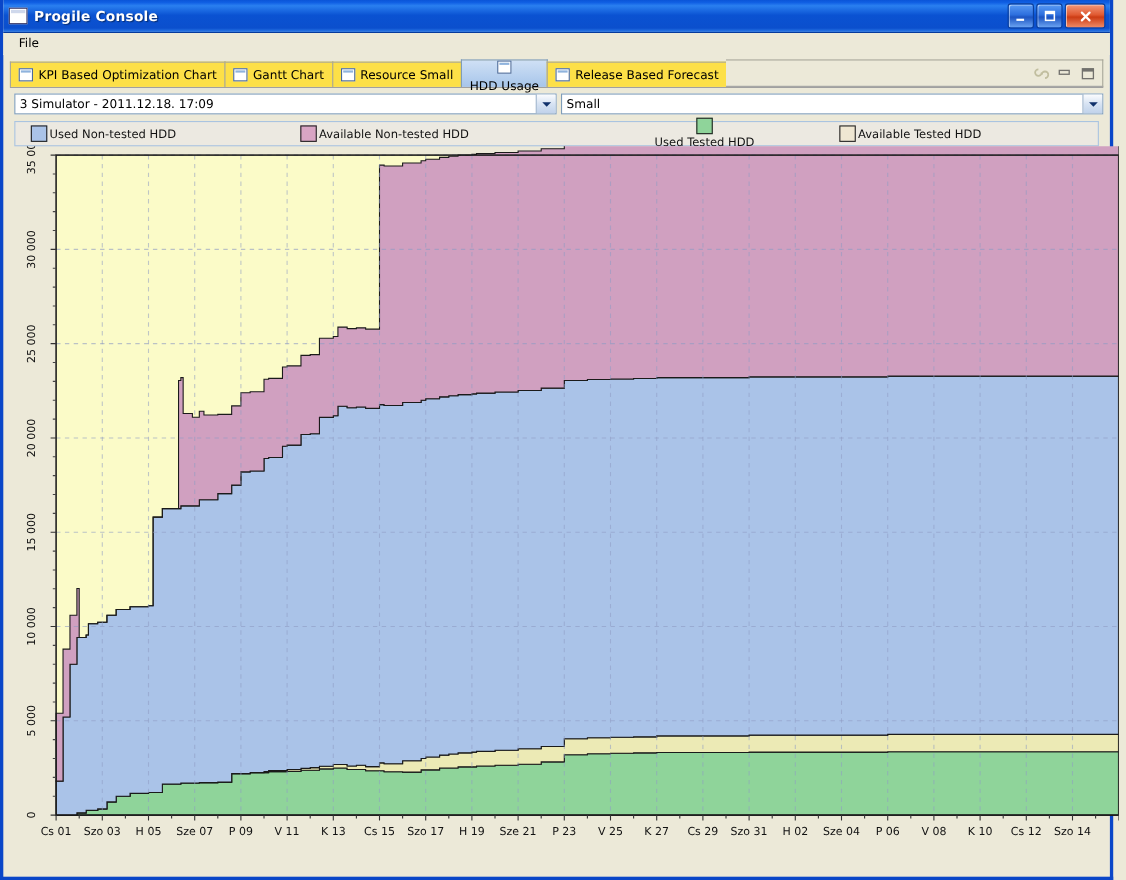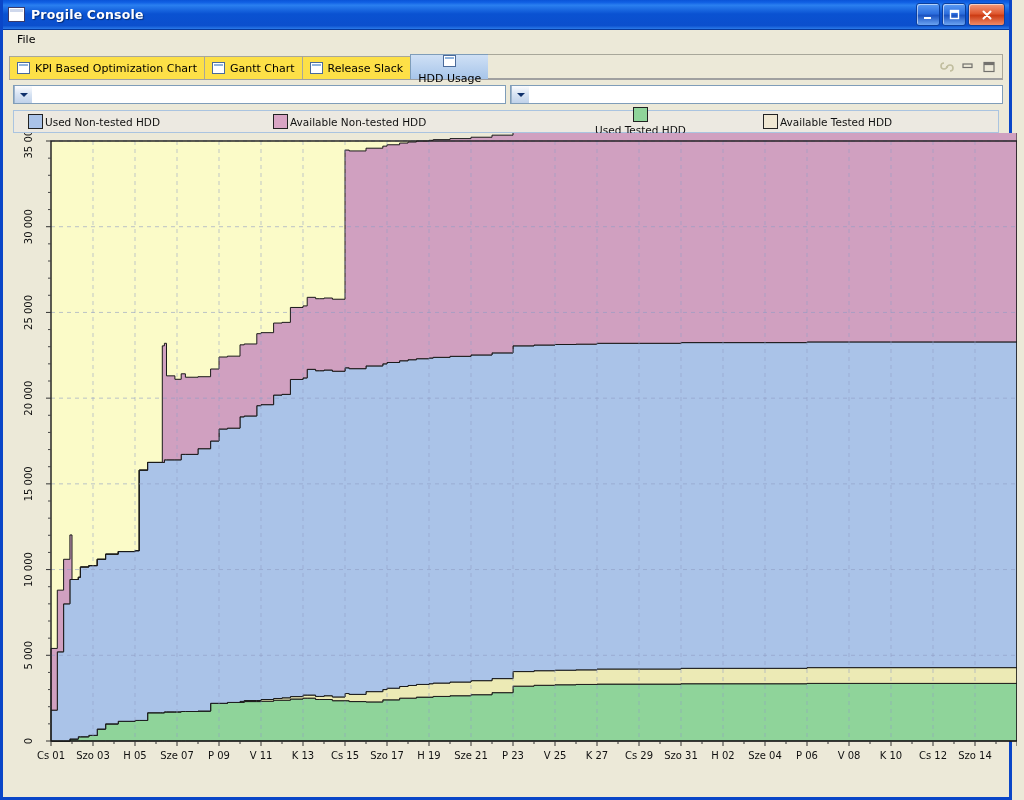--- a/index.html
+++ b/index.html
@@ -169,33 +169,37 @@
         <span>KPI Based Optimization Chart</span>
       </div>
 
       <div class="tab">
         <span class="tabicon"></span>
         <span>Gantt Chart</span>
       </div>
 
       <div class="tab">
         <span class="tabicon"></span>
-        <span>Release Slack</span>
+        <span>Resource Small</span>
       </div>
 
       <div class="tab active">
         <span class="tabicon"></span>
         <span>HDD Usage</span>
         <span class="tabclose">
           <svg width="11" height="11" viewBox="0 0 11 11">
             <path d="M1.5 1.5 L4 1.5 L9.5 7 L9.5 9.5 L7 9.5 L1.5 4 Z M9.5 1.5 L9.5 4 L4 9.5 L1.5 9.5 L1.5 7 L7 1.5 Z" fill="none" stroke="#5a7fb5" stroke-width="1"></path>
           </svg>
         </span>
       </div>
 
+      <div class="tab">
+        <span class="tabicon"></span>
+        <span>Release Based Forecast</span>
+      </div>
 
       <div class="tab-filler">
         <span class="tbicon">
           <svg width="14" height="12" viewBox="0 0 14 12">
             <path d="M4 2 a3 3 0 1 0 3 3" fill="none" stroke="#b3b08c" stroke-width="1.6"></path>
             <path d="M10 10 a3 3 0 1 0 -3 -3" fill="none" stroke="#b3b08c" stroke-width="1.6"></path>
           </svg>
         </span>
         <span class="tbicon">
           <svg width="14" height="12" viewBox="0 0 14 12">
@@ -207,25 +211,27 @@
               <rect x="2" y="1.5" width="10" height="9" fill="none" stroke="#4a4a4a" stroke-width="1.2"></rect>
               <rect x="2" y="1.5" width="10" height="2.6" fill="#4a4a4a"></rect>
             </svg>
         </span>
       </div>
     </div>
   </div>
 
   <div class="combobar">
     <div class="combo" title="Select simulation">
+      <span class="ctext">3 Simulator - 2011.12.18. 17:09</span>
       <span class="arrow">
           <i></i>
         </span>
     </div>
     <div class="combo" title="Select size">
+      <span class="ctext">Small</span>
       <span class="arrow">
           <i></i>
         </span>
     </div>
   </div>
 
   <div class="legend">
     <div class="legend-item" style="margin-left:14px;width:245px;">
       <span class="sw" style="background:#aac3e8;"></span>
       <span class="lbl">Used Non-tested HDD</span>

